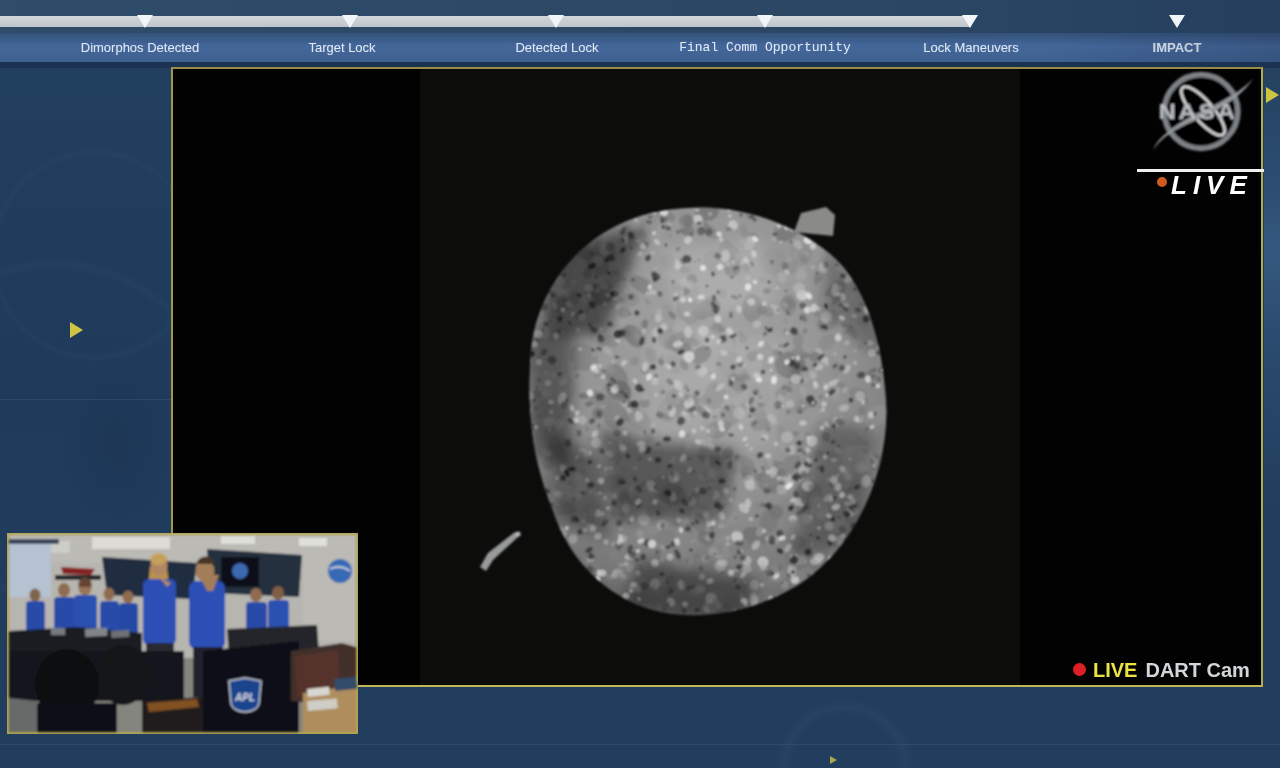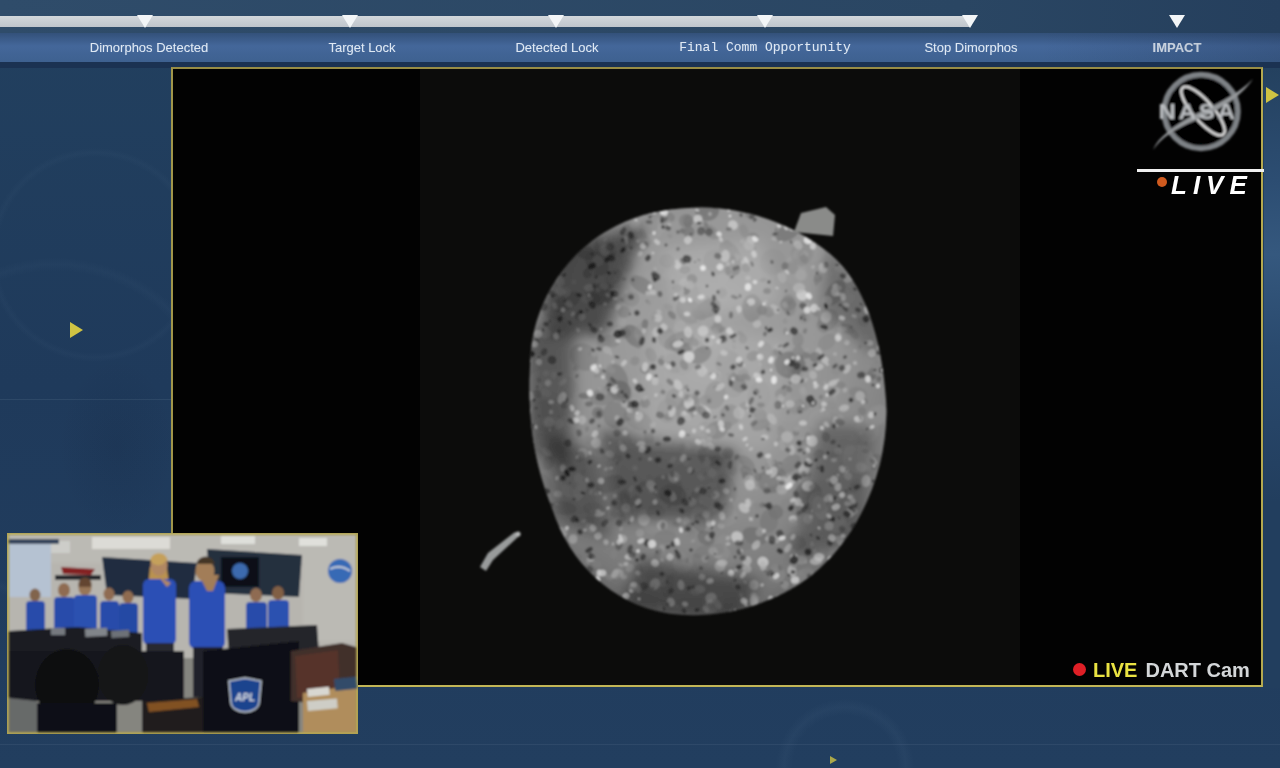--- a/index.html
+++ b/index.html
@@ -34,25 +34,25 @@
   #dartcam .w{color:#d3d6d8;font-weight:bold;text-align:center;}
 </style></head>
 <body>
 <div class="abs" id="bg"></div>
 <div class="abs" id="hline"></div>
 <div class="abs" style="left:0;top:399px;width:171px;height:1px;background:rgba(180,200,220,0.10);"></div>
 <div class="abs" style="left:62px;top:362px;width:109px;height:170px;background:radial-gradient(ellipse at center, rgba(10,20,40,0.10), rgba(10,20,40,0) 75%);"></div>
 <div class="abs" id="topstrip"></div>
 <div class="abs" id="bar"></div>
 <div class="abs" id="band">
-  <div class="lbl" style="left:149px;">Dimorphos Detected</div>
-  <div class="lbl" style="left:362px;">Target Lock</div>
+  <div class="lbl" style="left:140px;">Dimorphos Detected</div>
+  <div class="lbl" style="left:342px;">Target Lock</div>
   <div class="lbl" style="left:557px;">Detected Lock</div>
   <div class="lbl" style="left:765px;font-family:Liberation Mono, monospace;">Final Comm Opportunity</div>
-  <div class="lbl" style="left:971px;">Stop Dimorphos</div>
+  <div class="lbl" style="left:971px;">Lock Maneuvers</div>
   <div class="lbl" style="left:1177px;font-weight:bold;">IMPACT</div>
 </div>
 <div class="abs" id="bandshade"></div>
 <div class="abs tri" style="left:145px;"></div>
 <div class="abs tri" style="left:350px;"></div>
 <div class="abs tri" style="left:556px;"></div>
 <div class="abs tri" style="left:765px;"></div>
 <div class="abs tri" style="left:970px;"></div>
 <div class="abs tri" style="left:1177px;"></div>
 <div class="abs" id="belowband"></div>

